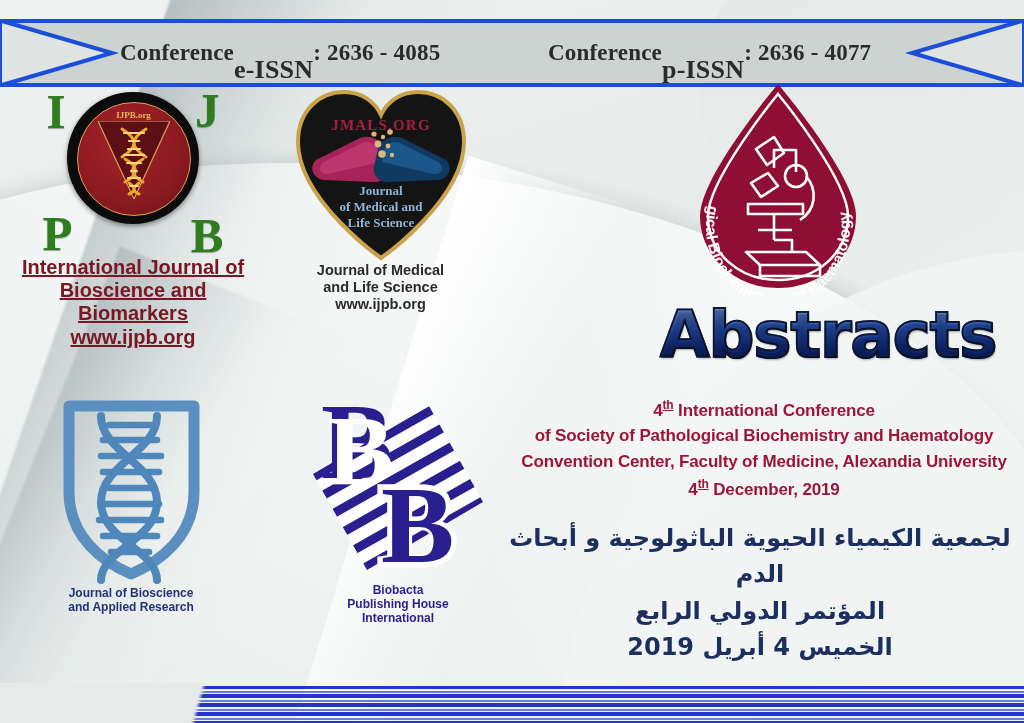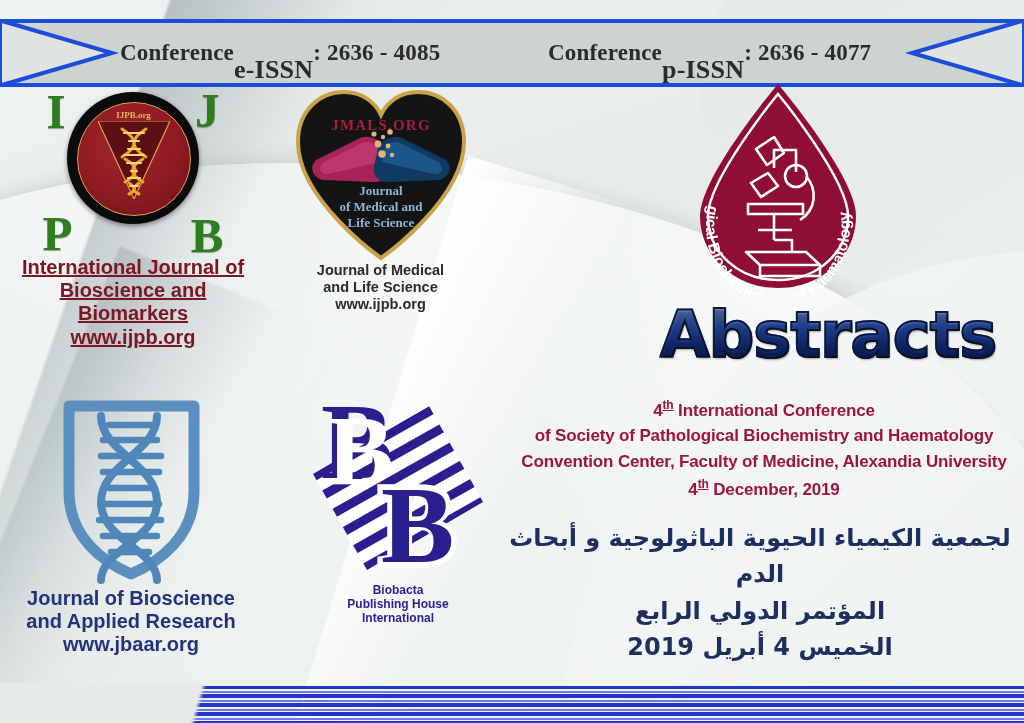--- a/index.html
+++ b/index.html
@@ -121,21 +121,21 @@
   #jmals-mark{position:relative;width:182px;height:180px;margin:0 auto;}
   .cap-jmals{color:#2b2b2b;font-size:14.5px;}
 
   
   #drop-block{left:688px;top:80px;width:190px;}
   #drop-mark{position:relative;width:180px;height:215px;}
 
   
   #jbaar-block{left:12px;top:392px;width:238px;}
   #jbaar-mark{position:relative;width:185px;height:195px;margin:0 auto;}
-  .cap-jbaar{color:#22337a;font-size:20px;}
+  .cap-jbaar{color:#22337a;font-size:12px;}
 
   
   #biobacta-block{left:292px;top:392px;width:212px;}
   #biobacta-mark{position:relative;width:190px;height:192px;margin:0 auto;}
   .cap-bio{color:#2a1f8f;font-size:12px;}
 
   
   #abstracts{
     position:absolute;left:660px;top:303px;
     font-family:"DejaVu Sans", sans-serif;
@@ -332,21 +332,20 @@
           <line x1="64" y1="112" x2="120" y2="112"></line>
           <line x1="60" y1="128" x2="122" y2="128"></line>
           <line x1="64" y1="144" x2="118" y2="144"></line>
           <line x1="72" y1="160" x2="110" y2="160"></line>
         </g>
       </svg>
     </div>
     <div class="logo-cap cap-jbaar">
       <div>Journal of Bioscience</div>
       <div>and Applied Research</div>
-      <div>www.jbaar.org</div>
     </div>
   </div>
 
   <div class="logo-block" id="biobacta-block">
     <div id="biobacta-mark">
       <svg width="190" height="192" viewBox="0 0 190 192">
         <defs>
           <clipPath id="sqclip">
             <polygon points="126,14 180,110 64,178 10,82"></polygon>
           </clipPath>

